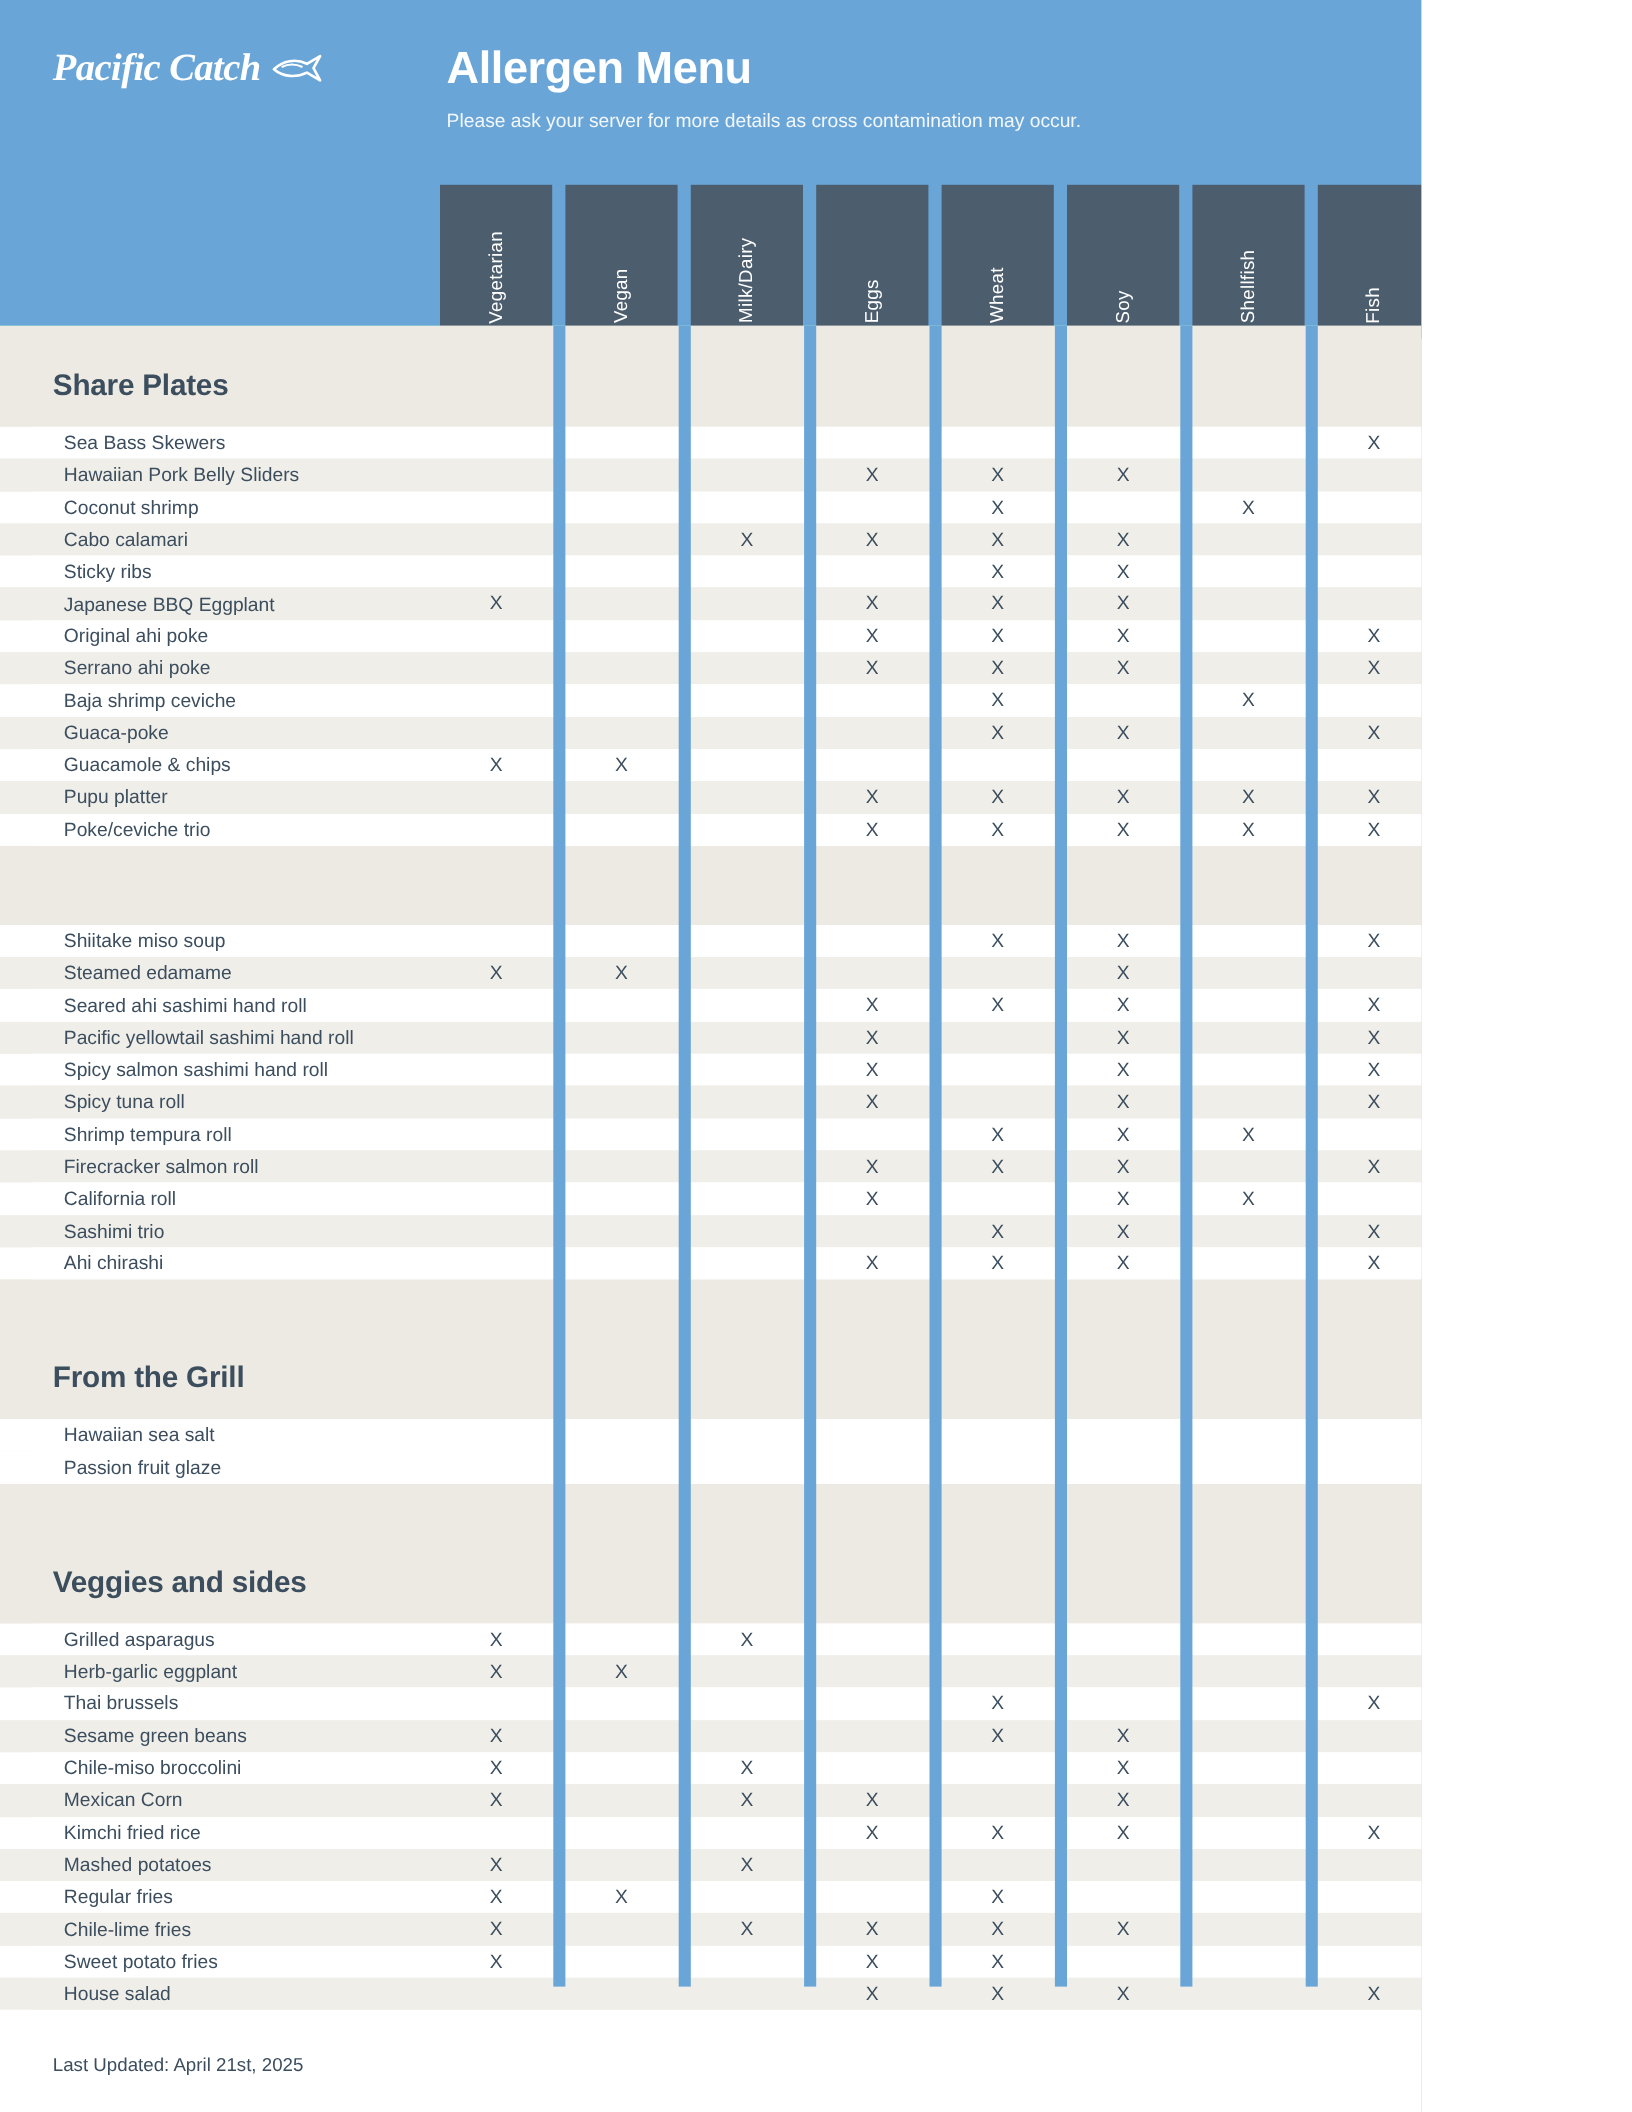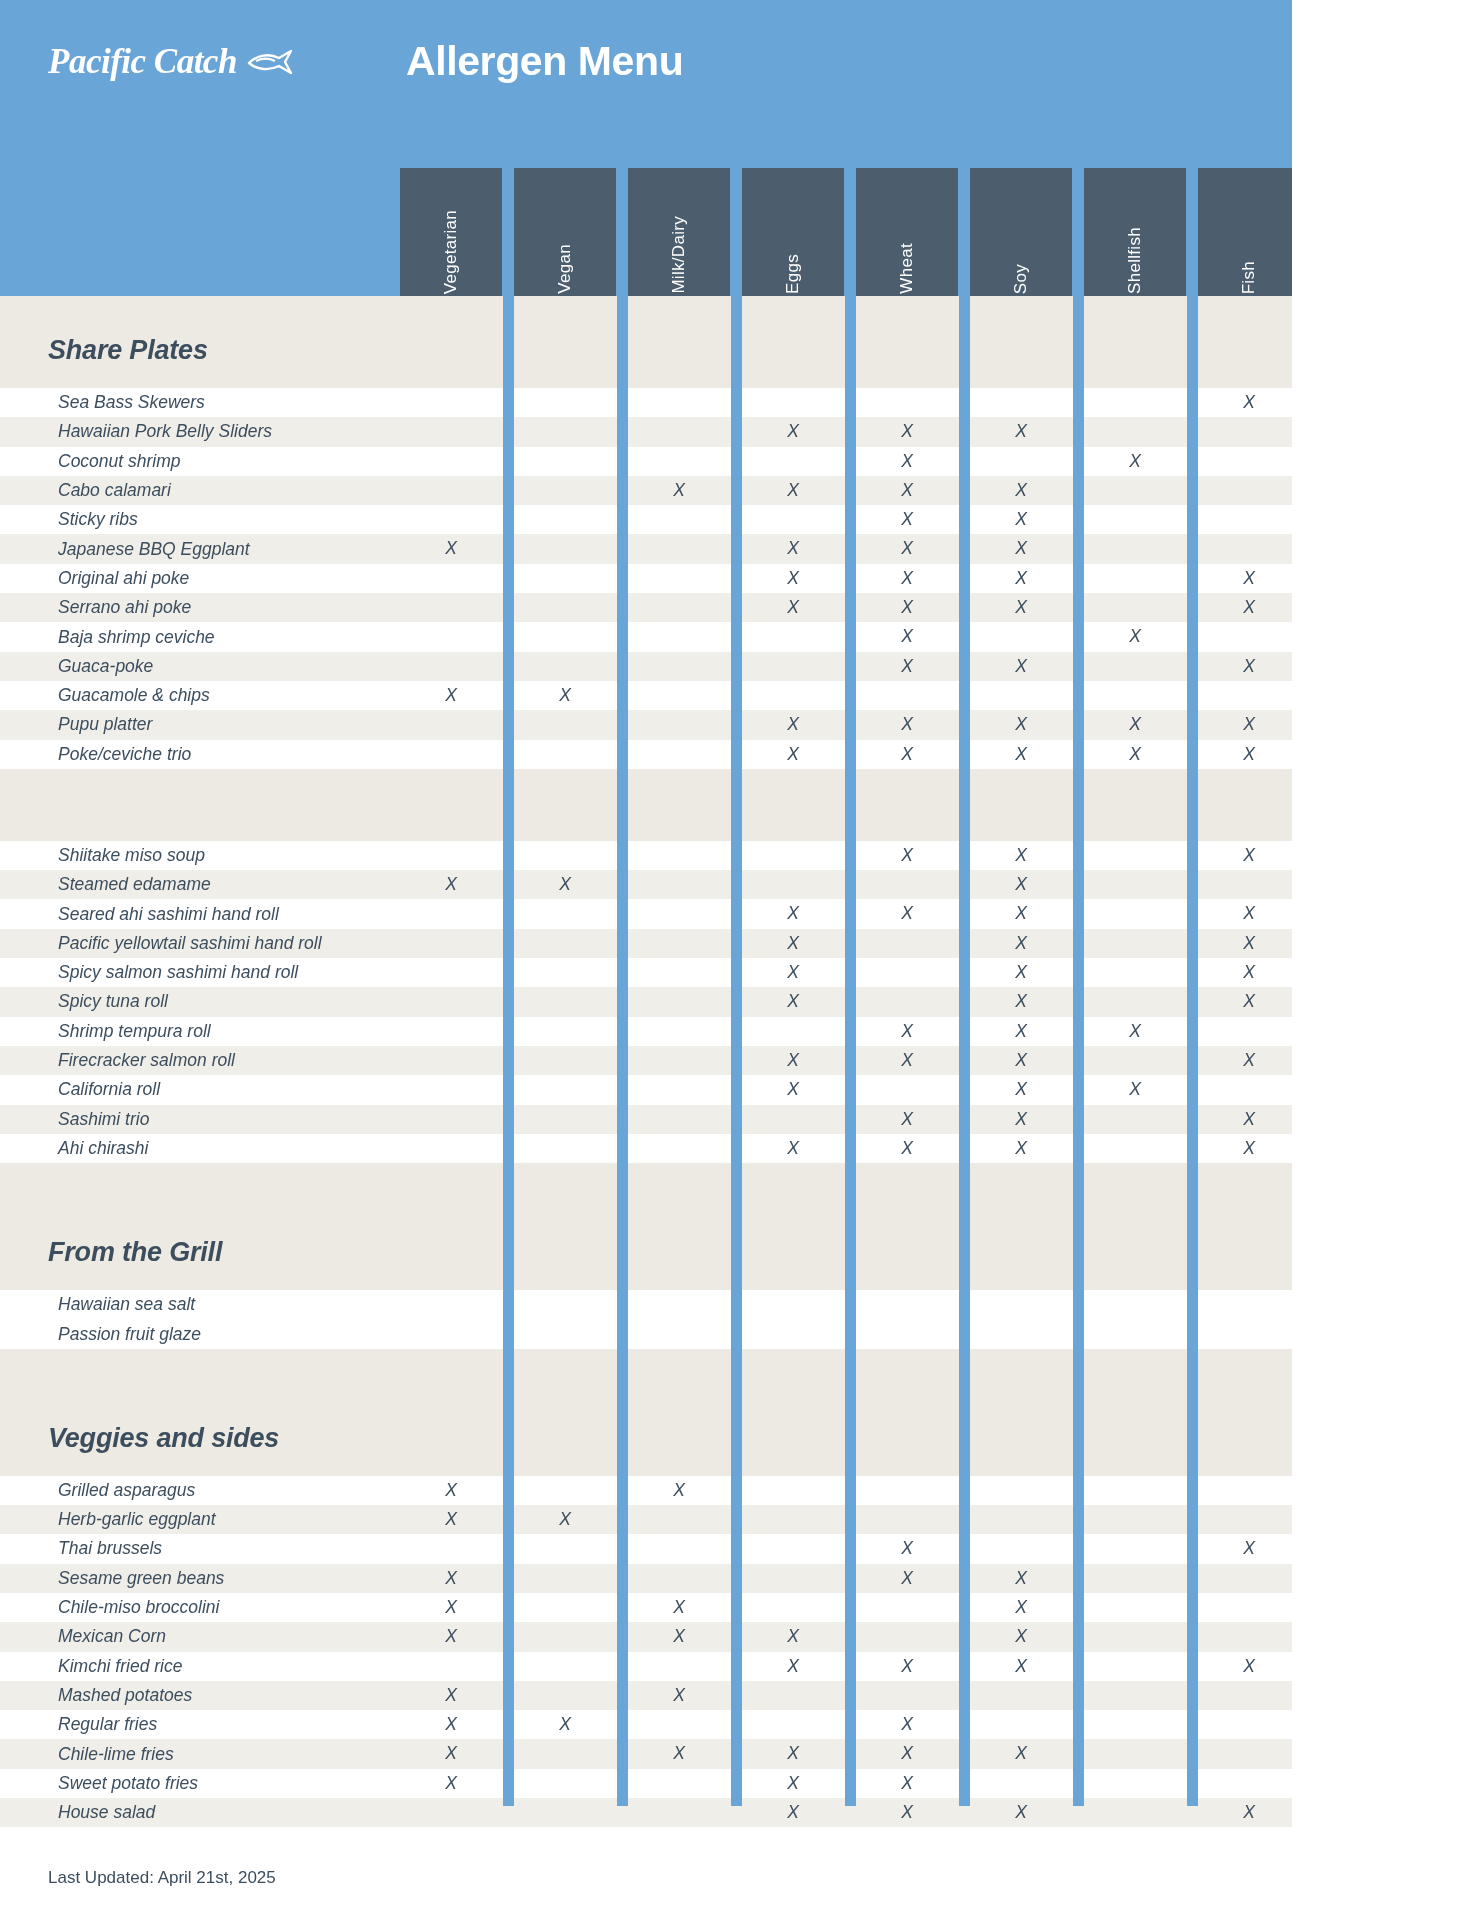--- a/index.html
+++ b/index.html
@@ -192,20 +192,21 @@
       <div class="brand-name">Pacific Catch</div>
       <svg class="fish-icon" width="46" height="26" viewBox="0 0 46 26">
         <path d="M2 14 C10 6, 22 4, 32 9 L44 2 L38 13 L44 24 L32 17 C22 22, 10 21, 2 14 Z" fill="none" stroke="#ffffff" stroke-width="2.4" stroke-linejoin="round"></path>
         <path d="M9 12 C15 9, 22 9, 28 12" fill="none" stroke="#ffffff" stroke-width="2"></path>
       </svg>
     </div>
 
     <div class="title-block">
       <div class="menu-title">Allergen Menu</div>
       <div class="menu-note">
+        <div>Please ask your server for more details as cross contamination may occur.</div>
       </div>
     </div>
   </div>
 
   <div class="col-heads" id="colHeads">
       <div class="col-head" style="left: 400px; width: 102px;">
         <div class="rot">
           <div class="vtext">Vegetarian</div>
         </div>
       </div>
@@ -253,21 +254,21 @@
 
   <div class="body-area" id="bodyArea">
       <div class="vstripe" style="left: 503px;"></div>
       <div class="vstripe" style="left: 617px;"></div>
       <div class="vstripe" style="left: 731px;"></div>
       <div class="vstripe" style="left: 845px;"></div>
       <div class="vstripe" style="left: 959px;"></div>
       <div class="vstripe" style="left: 1073px;"></div>
       <div class="vstripe" style="left: 1187px;"></div>
       <div class="vstripe" style="left: 1301px;"></div>
-      <div style="position: relative; z-index: 1; font-style: italic;">
+      <div style="position: relative; z-index: 1;">
         <div class="sec-gap"></div>
         <div class="section-title sec-title-pad">Share Plates</div>
         <div style="height: 10px;"></div>
         <div class="row alt">
           <div class="row-strip"></div>
           <div class="row-label">Sea Bass Skewers</div>
           <div class="mark" style="left: 1227px;">X</div>
         </div>
         <div class="row plain">
           <div class="row-strip"></div>

